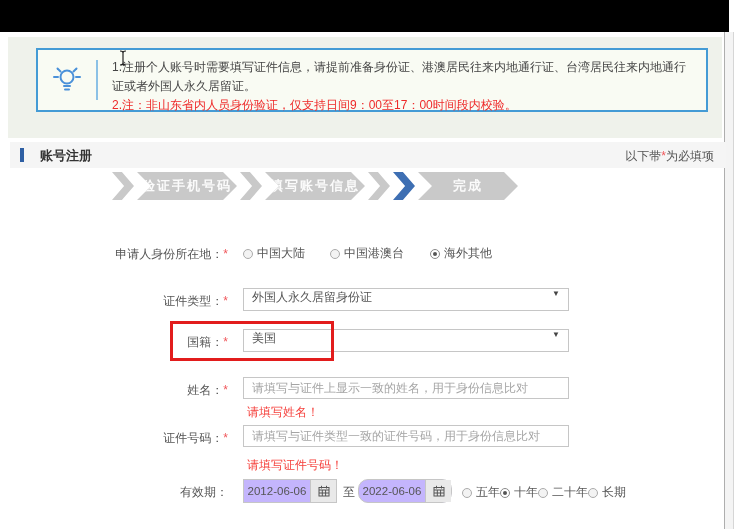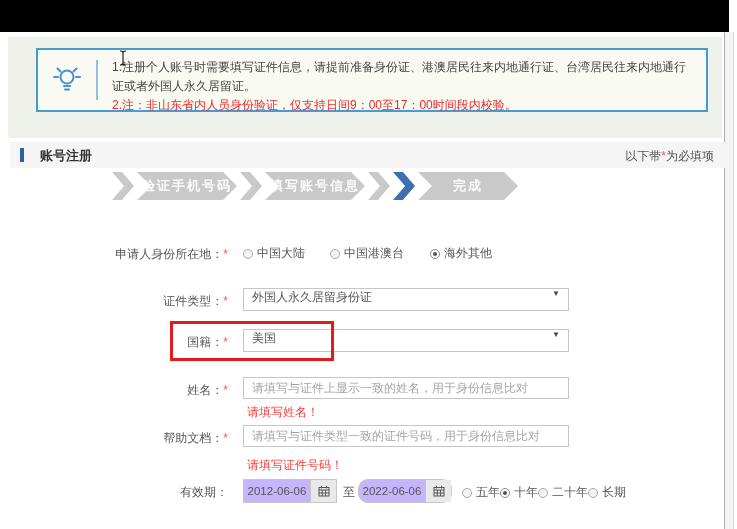--- a/index.html
+++ b/index.html
@@ -142,21 +142,21 @@
 <div class="select-box" style="top:329px;">
   <span>美国</span>
   <span class="caret">▼</span>
 </div>
 <div class="red-annotation"></div>
 
 <div class="form-label" style="left:8px;top:382px;"><span>姓名：</span><span class="star">*</span></div>
 <input class="text-input" style="top: 377px;" type="text" placeholder="请填写与证件上显示一致的姓名，用于身份信息比对">
 <div class="error-msg" style="top:404px;text-align:center;">请填写姓名！</div>
 
-<div class="form-label" style="left:8px;top:430px;"><span>帮助文档：</span><span class="star">*</span></div>
+<div class="form-label" style="left:8px;top:430px;"><span>证件号码：</span><span class="star">*</span></div>
 <input class="text-input" style="top: 425px;" type="text" placeholder="请填写与证件类型一致的证件号码，用于身份信息比对">
 <div class="error-msg" style="top:457px;">请填写证件号码！</div>
 
 <div class="form-label" style="left:8px;top:484px;">有效期：</div>
 <div class="date-box" style="left:243px;top:479px;">
   <span class="date-text">2012-06-06</span>
   <span class="cal-btn">
     <svg width="12" height="12" viewBox="0 0 12 12" stroke="#555" stroke-width="1" fill="none">
       <rect x="1" y="2.5" width="10" height="8.5"></rect>
       <line x1="3.5" y1="0.8" x2="3.5" y2="3.5"></line>

